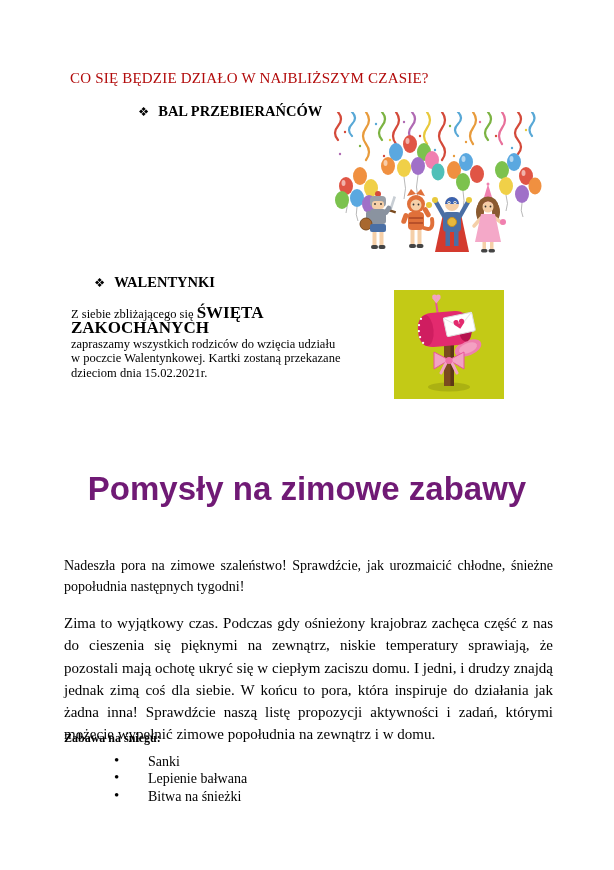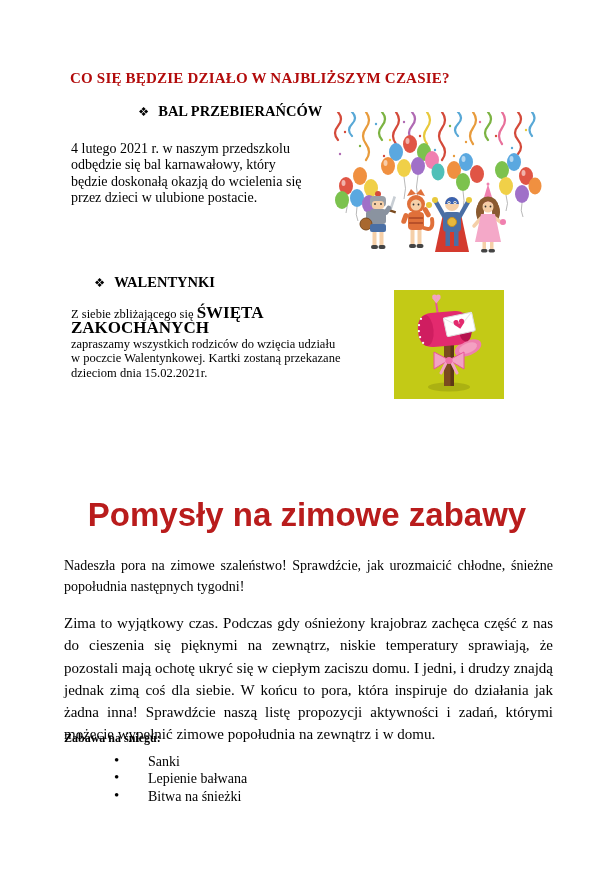--- a/index.html
+++ b/index.html
@@ -1,32 +1,32 @@
 <!DOCTYPE html>
 <html><head>
 <meta charset="utf-8">
 <style>
   html,body{margin:0;padding:0;background:#fff;}
   .page{position:relative;width:614px;height:870px;background:#fff;overflow:hidden;
         font-family:"Liberation Serif",serif;color:#000;}
   .abs{position:absolute;}
-  .main-heading{left:70px;top:70px;font-size:15px;font-weight:bold;color:#b20b0b;
+  .main-heading{left:70px;top:70px;font-size:15px;font-weight:normal;color:#b20b0b;
                 letter-spacing:.2px;white-space:nowrap;}
   .section-title{font-size:14.5px;font-weight:bold;white-space:nowrap;}
   .st-bal{left:94px;top:103px;margin-left:44px;}
   .st-wal{left:94px;top:274px;}
   .bullet-diamond{font-family:"DejaVu Sans",sans-serif;font-size:12.5px;margin-right:9px;}
   .para-bal{left:71px;top:141px;width:280px;font-size:14px;line-height:16.4px;white-space:pre-line;}
   .para-wal{left:71px;top:306px;width:330px;font-size:12.5px;line-height:14.4px;white-space:pre-line;}
   .para-wal b{font-size:17px;}
   .img-carnival{left:330px;top:112px;}
   .img-mailbox{left:392px;top:288px;}
   .article-title{left:0;top:472px;width:614px;text-align:center;
                  font-family:"Liberation Sans",sans-serif;font-weight:bold;
-                 font-size:33px;line-height:34px;color:#b91c1c;margin-top:26px;}
+                 font-size:33px;line-height:34px;color:#701a75;}
   .lead{left:64px;top:556px;width:489px;font-weight:normal;font-size:14px;
         line-height:20.8px;text-align:justify;}
   .body-para{left:64px;top:612px;width:489px;font-size:15px;line-height:22.3px;
              text-align:justify;font-family:Liberation Serif, serif;}
   .list-heading{left:64px;top:731px;font-size:12px;font-weight:bold;}
   .snow-list{left:112px;top:753px;margin:0;padding:0;list-style:none;
              font-size:14px;line-height:17.3px;}
   .snow-list li{position:relative;padding-left:36px;}
   .snow-list .dot{position:absolute;left:2px;top:-1px;font-size:15px;}
 </style>
@@ -34,24 +34,20 @@
 <body>
 
 <div class="page">
 
   <div class="abs main-heading">CO SIĘ BĘDZIE DZIAŁO W NAJBLIŻSZYM CZASIE?</div>
 
   <div class="abs section-title st-bal">
     <span class="bullet-diamond">❖</span><span>BAL PRZEBIERAŃCÓW</span>
   </div>
 
-  <div class="abs para-bal">4 lutego 2021 r. w naszym przedszkolu
-odbędzie  się bal karnawałowy, który
-będzie doskonałą okazją do wcielenia się
-przez dzieci w ulubione postacie.</div>
 
   <svg class="abs img-carnival" width="212" height="146" viewBox="0 0 212 146">
     <g stroke-width="2.2" fill="none" stroke-linecap="round">
       <path d="M8,0 q6,7 0,14 q-6,7 0,14" stroke="#d44a3a"></path>
       <path d="M22,0 q6,6 0,12 q-6,6 0,12" stroke="#58a8d6"></path>
       <path d="M36,0 q6,8 0,16 q-6,8 0,16 q6,8 0,16" stroke="#e89b3c"></path>
       <path d="M52,0 q6,7 0,14 q-6,7 0,14" stroke="#7cb342"></path>
       <path d="M66,0 q6,8 0,16 q-6,8 0,16 q6,7 0,14" stroke="#d44a3a"></path>
       <path d="M82,0 q6,7 0,14 q-6,7 0,14" stroke="#b06ab3"></path>
       <path d="M97,0 q6,8 0,16 q-6,8 0,16" stroke="#e8c93c"></path>

